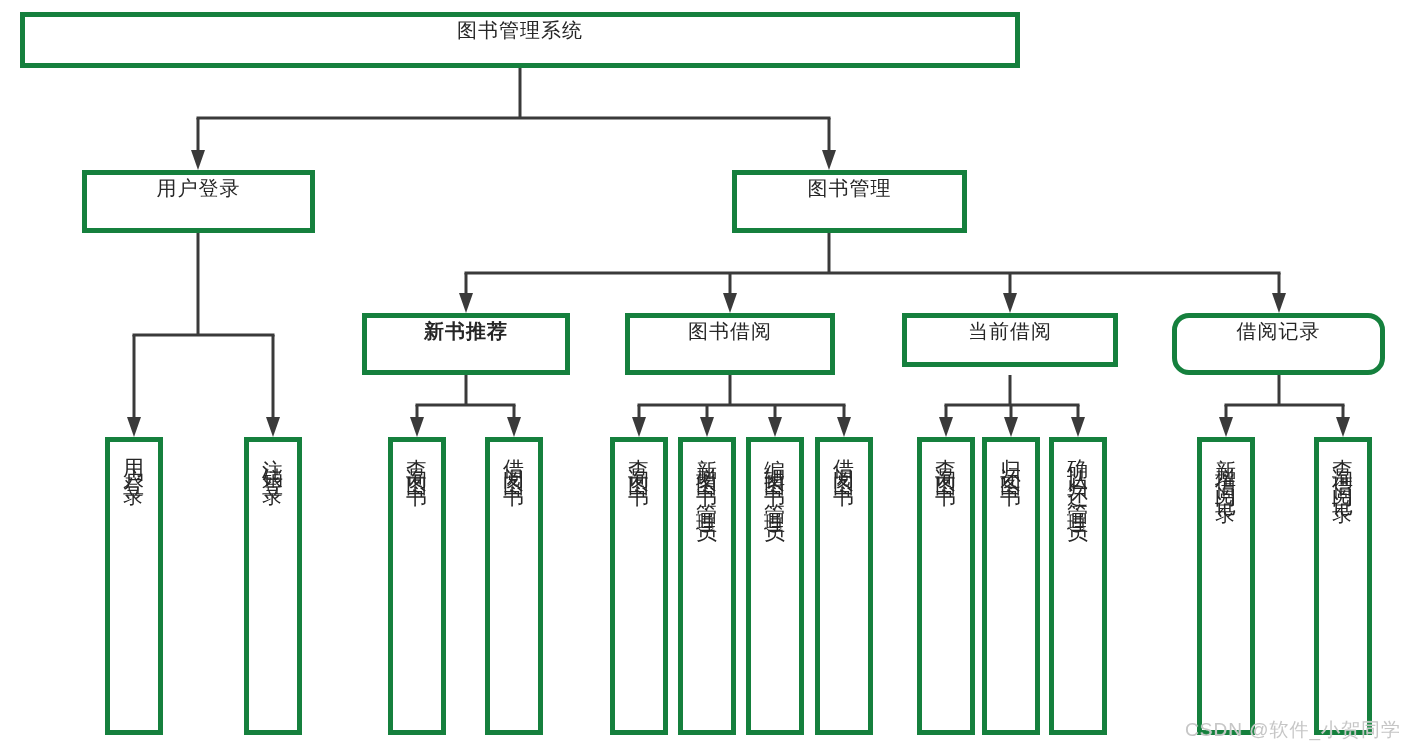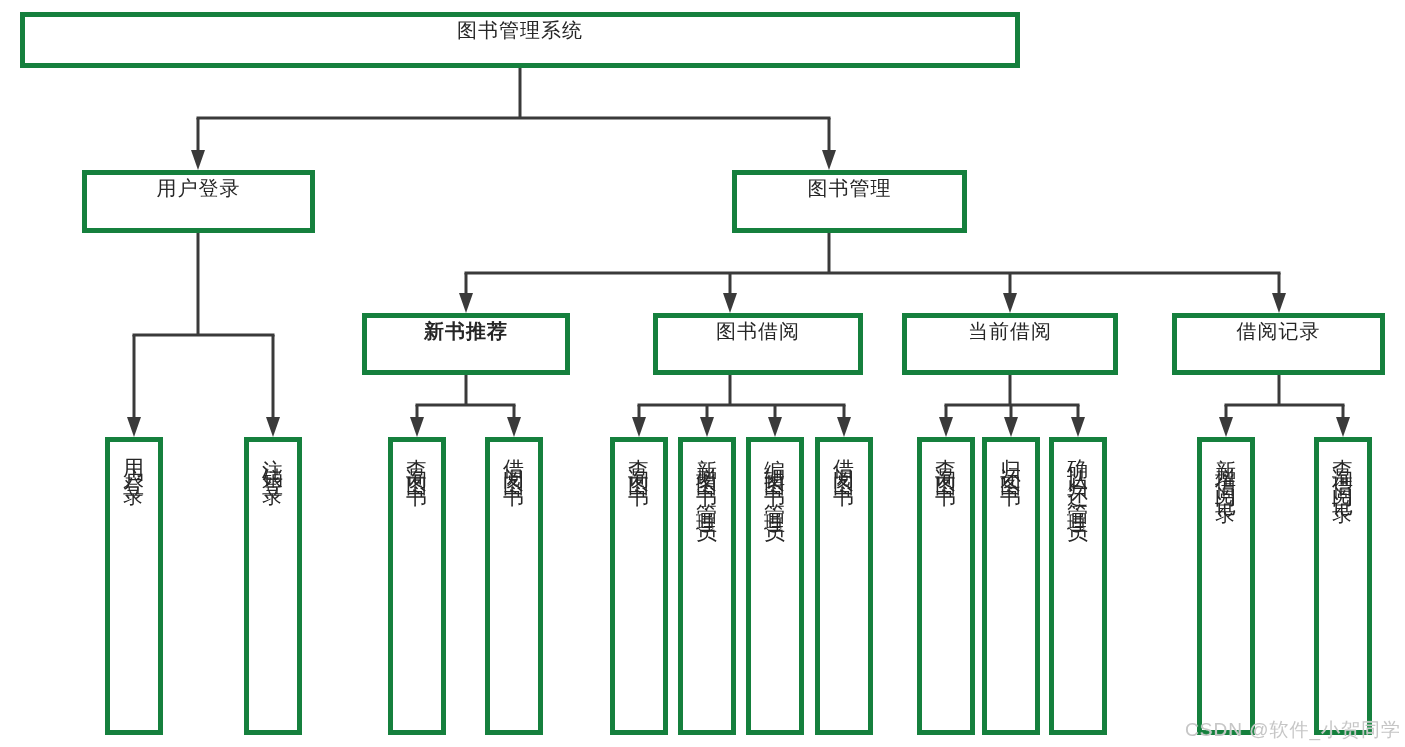--- a/index.html
+++ b/index.html
@@ -121,27 +121,27 @@
   <div class="node h" style="left:82px; top:170px; width:233px; height:63px;">
     <span>用户登录</span>
   </div>
   <div class="node h" style="left:712px; top:170px; width:235px; height:63px;margin-left:20px;">
     <span>图书管理</span>
   </div>
 
   <div class="node h" style="left:362px; top:313px; width:208px; height:62px;font-weight:bold;">
     <span>新书推荐</span>
   </div>
-  <div class="node h" style="left:625px; top:313px; width:210px; height:62px;margin-left:28px;">
+  <div class="node h" style="left:625px; top:313px; width:210px; height:62px;">
     <span>图书借阅</span>
   </div>
-  <div class="node h" style="left:902px; top:313px; width:216px; height:62px;">
+  <div class="node h" style="left:902px; top:313px; width:216px; height:54px;">
     <span>当前借阅</span>
   </div>
-  <div class="node h" style="left:1172px; top:313px; width:213px; height:62px;">
+  <div class="node h" style="left:1172px; top:313px; width:213px; height:62px;border-radius:17px;">
     <span>借阅记录</span>
   </div>
 
   <div class="node v" style="left:105px; top:437px; width:58px; height:298px;">
     <span class="vtext">用户登录</span>
   </div>
   <div class="node v" style="left:244px; top:437px; width:58px; height:298px;">
     <span class="vtext">注销登录</span>
   </div>
 

